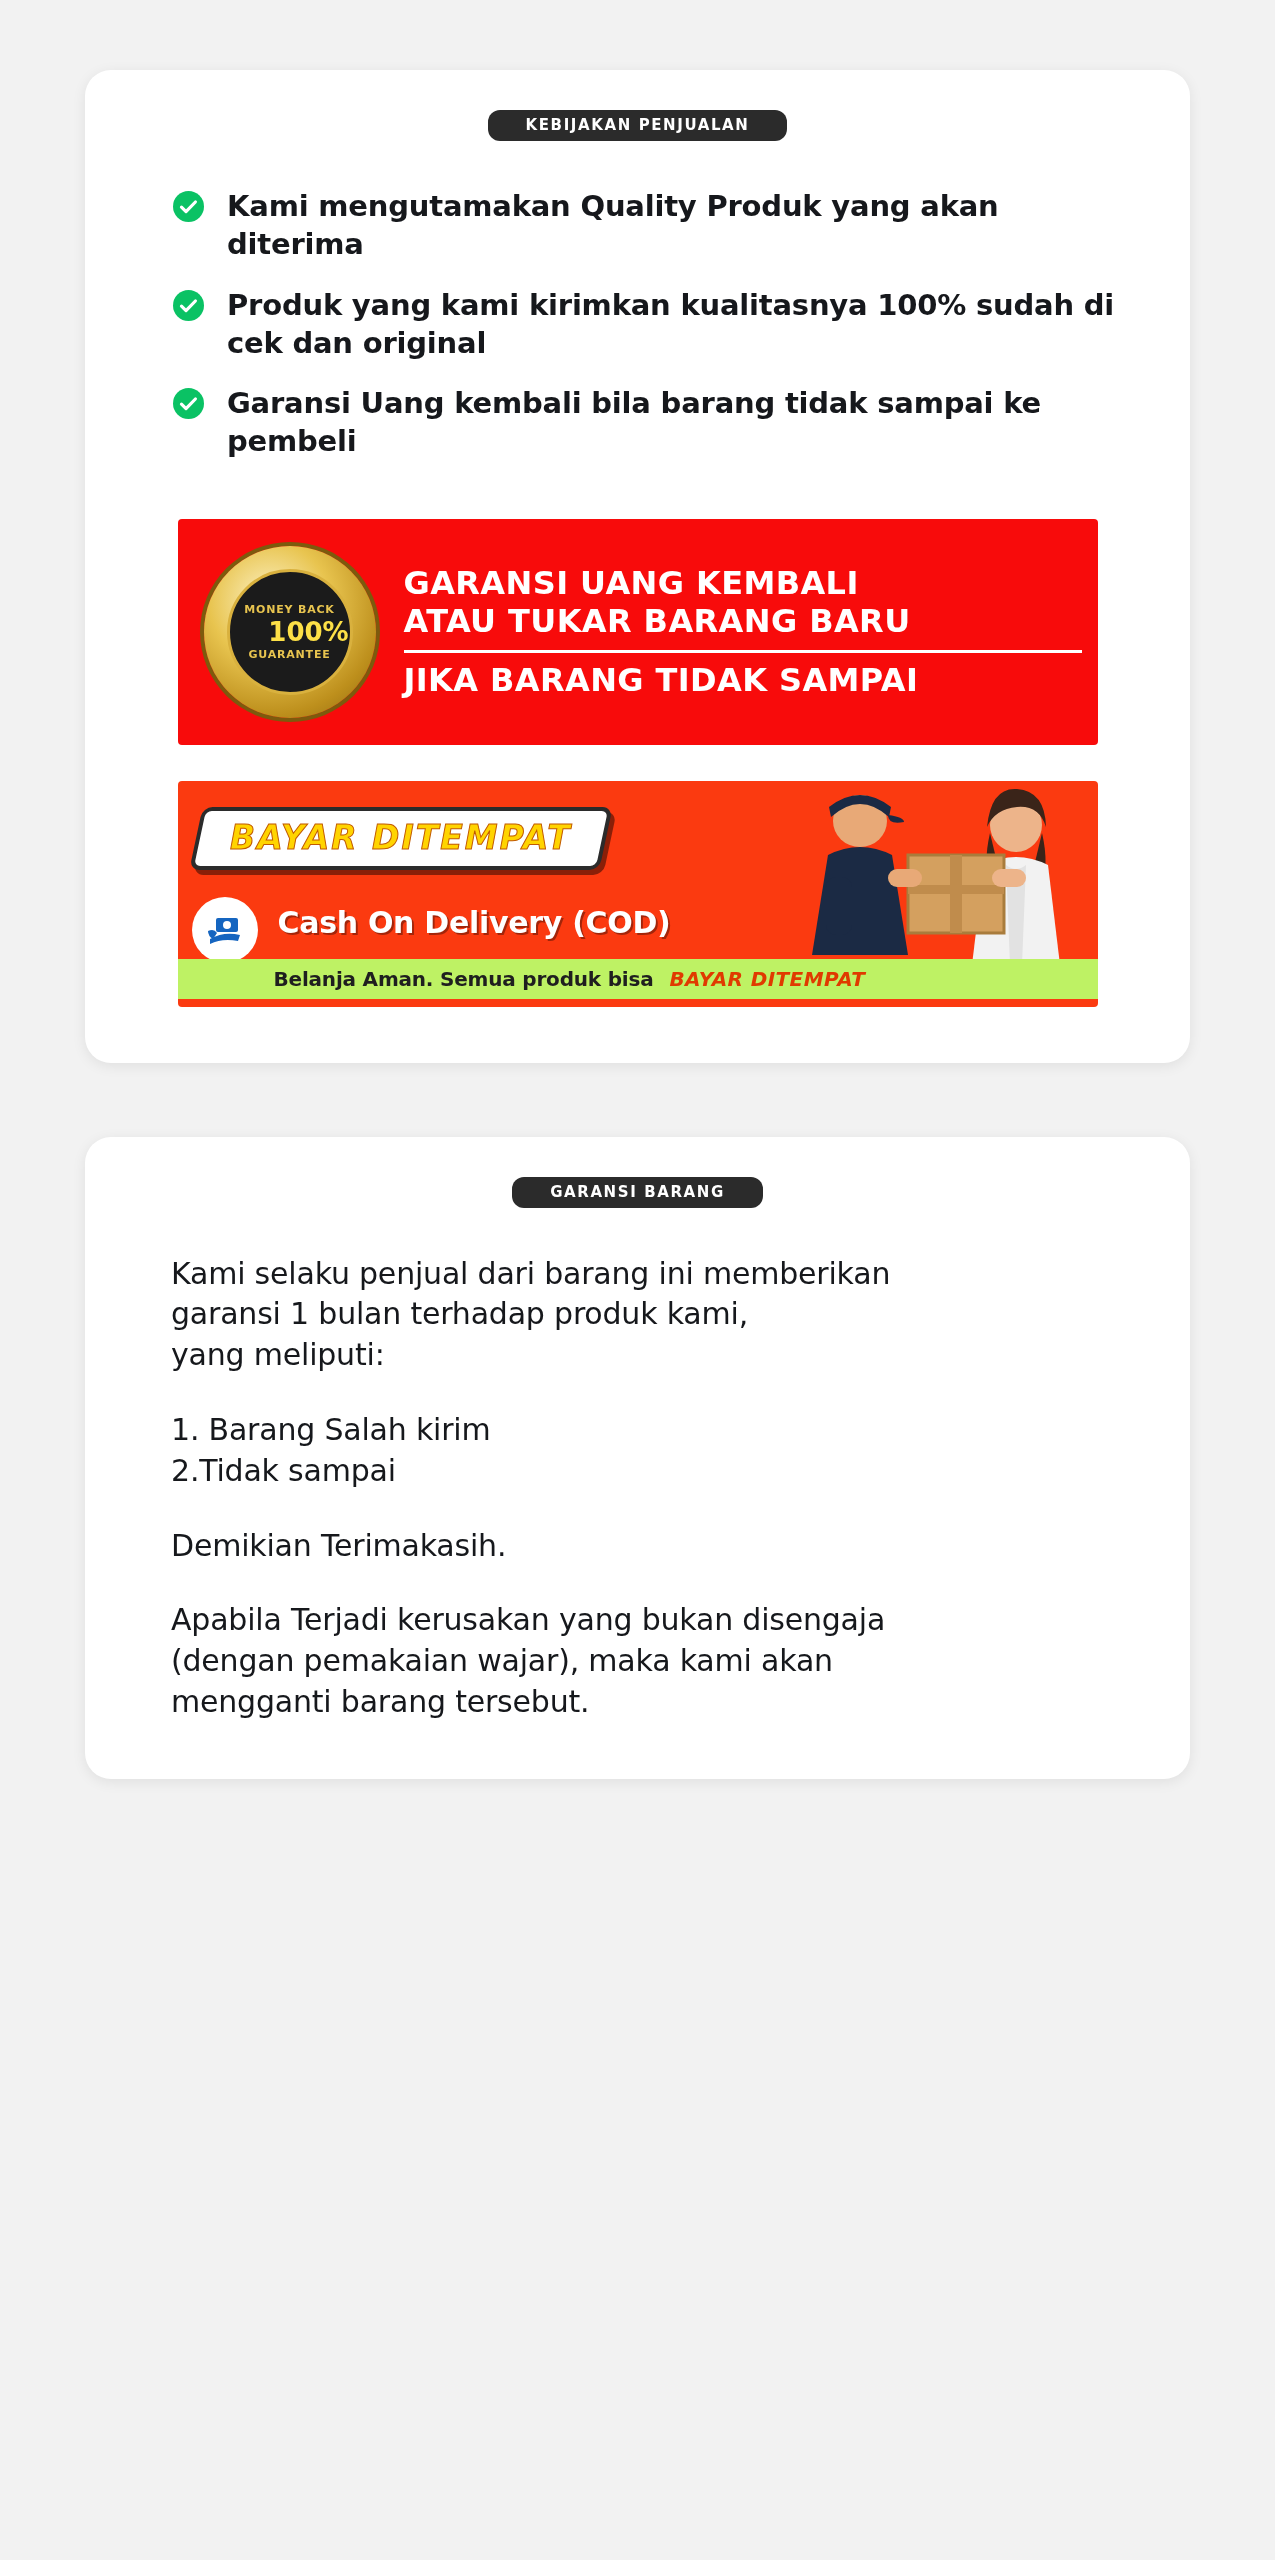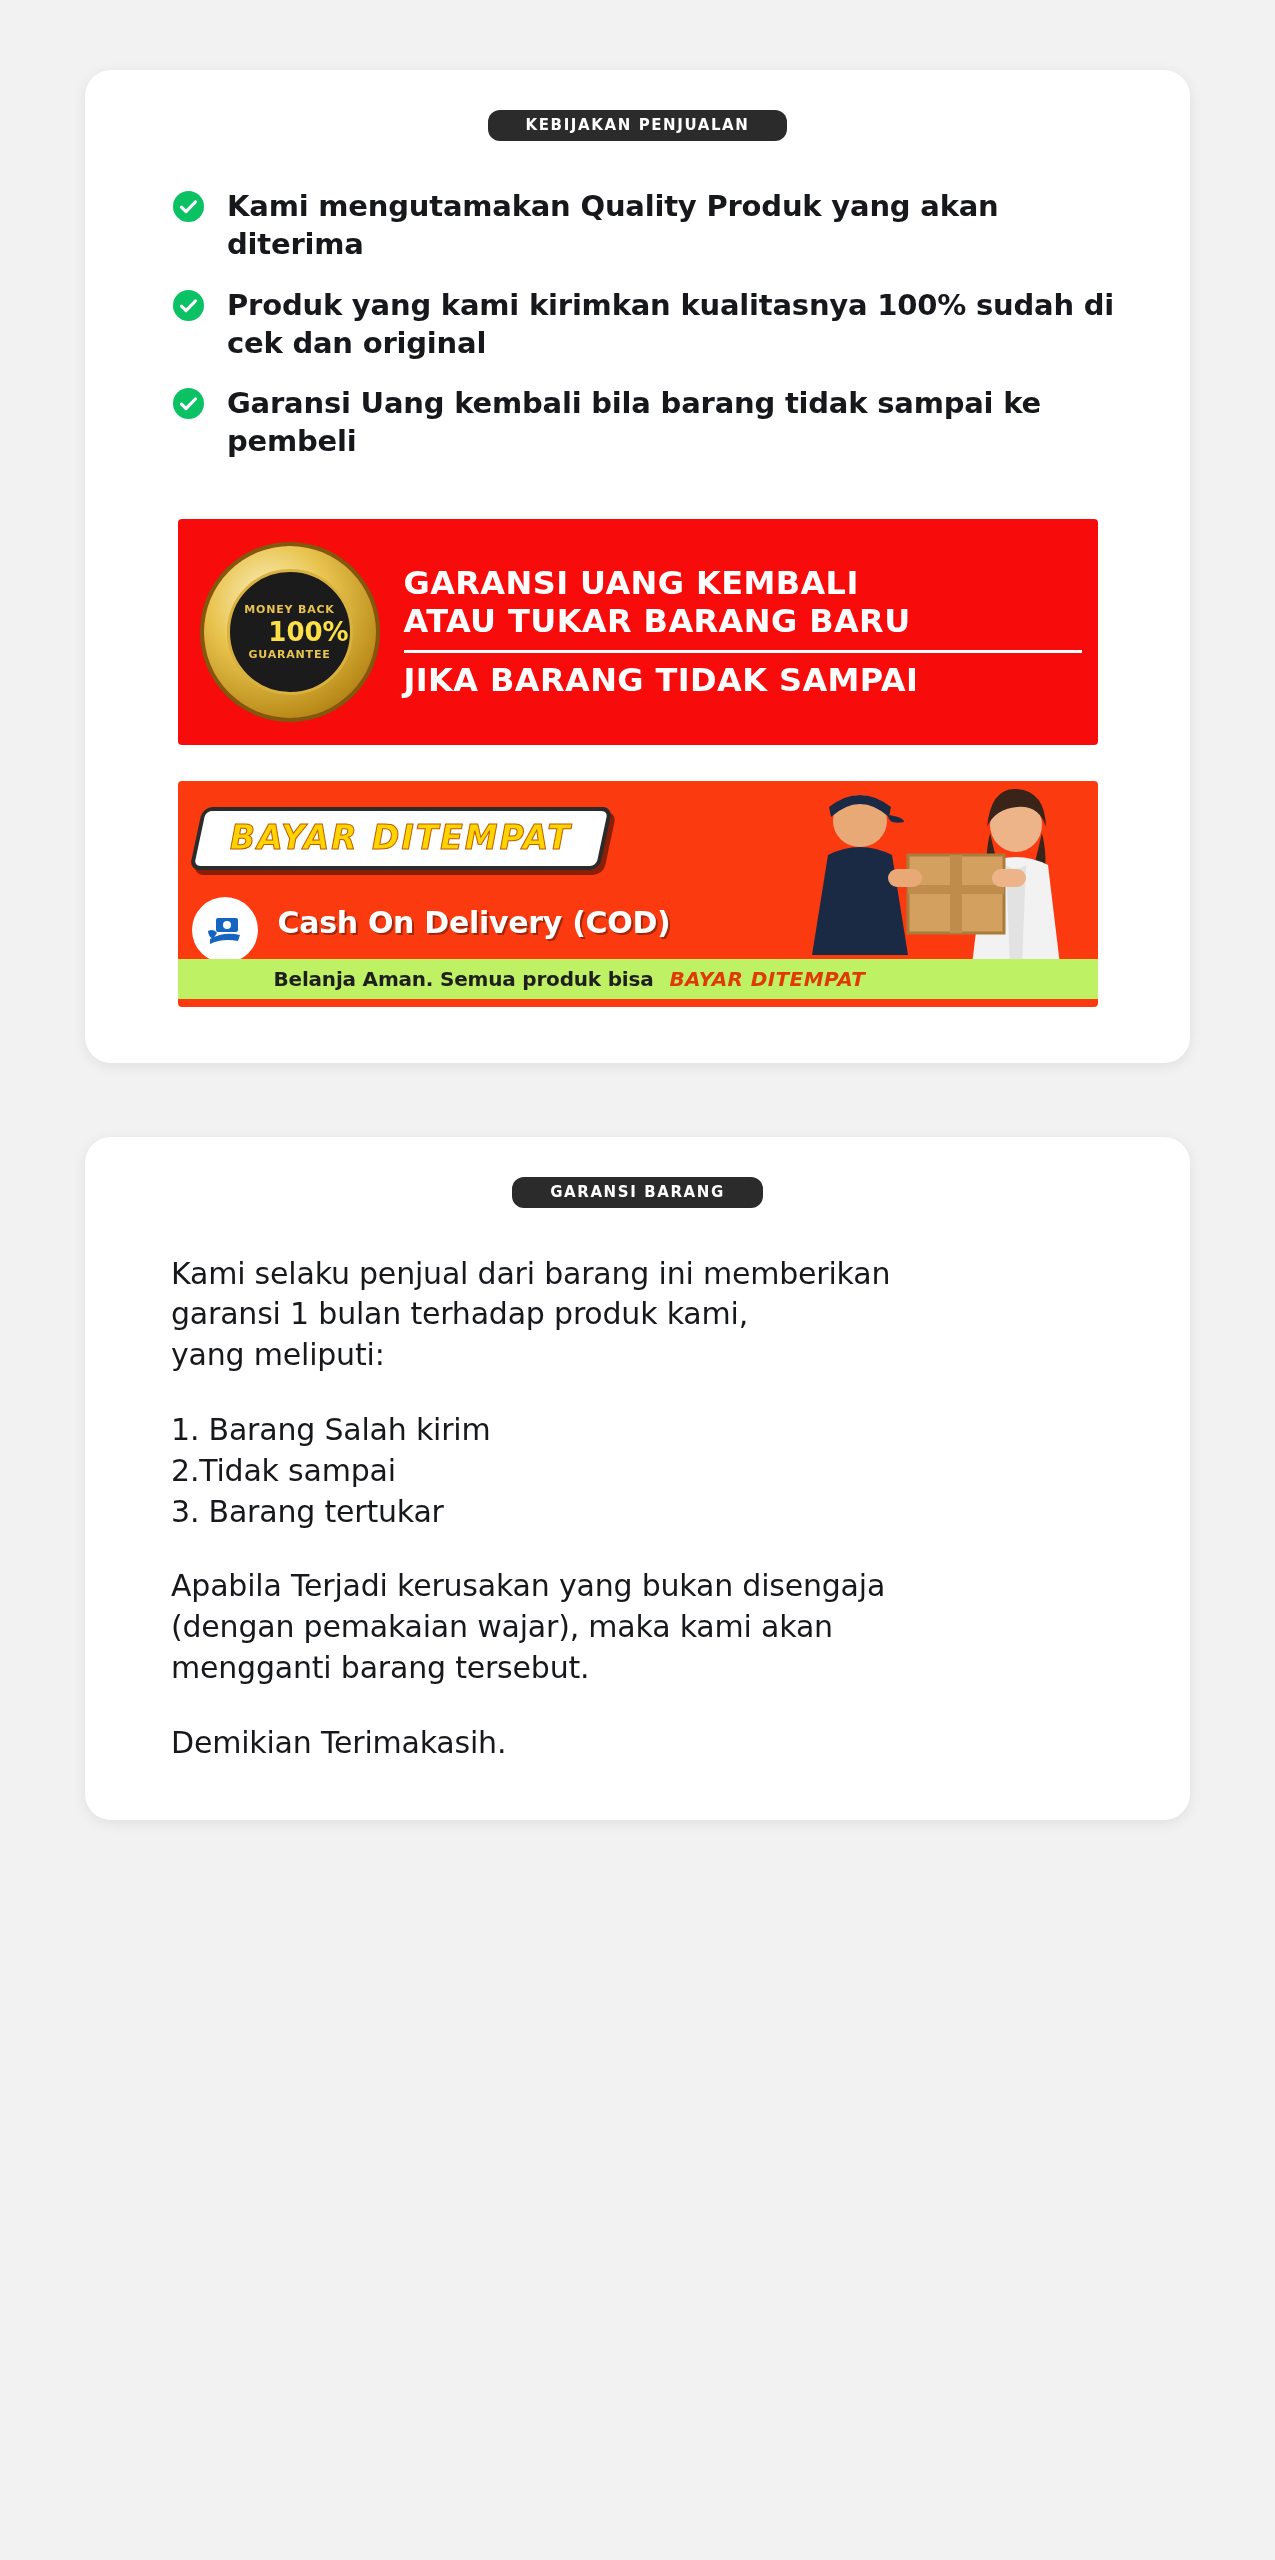--- a/index.html
+++ b/index.html
@@ -376,27 +376,26 @@
     <div class="warranty-body">
       <p>
         <span>Kami selaku penjual dari barang ini memberikan</span><br>
         <span>garansi 1 bulan terhadap produk kami,</span><br>
         <span>yang meliputi:</span>
       </p>
 
       <ol>
         <li>1. Barang Salah kirim</li>
         <li>2.Tidak sampai</li>
-        <li>3. Barang tertukar</li>
       </ol>
+
+      <p>Demikian Terimakasih.</p>
 
       <p>
         <span>Apabila Terjadi kerusakan yang bukan disengaja</span><br>
         <span>(dengan pemakaian wajar), maka kami akan</span><br>
         <span>mengganti barang tersebut.</span>
       </p>
-
-      <p>Demikian Terimakasih.</p>
     </div>
 
   </section>
 
 </div>
 
 </body></html>

